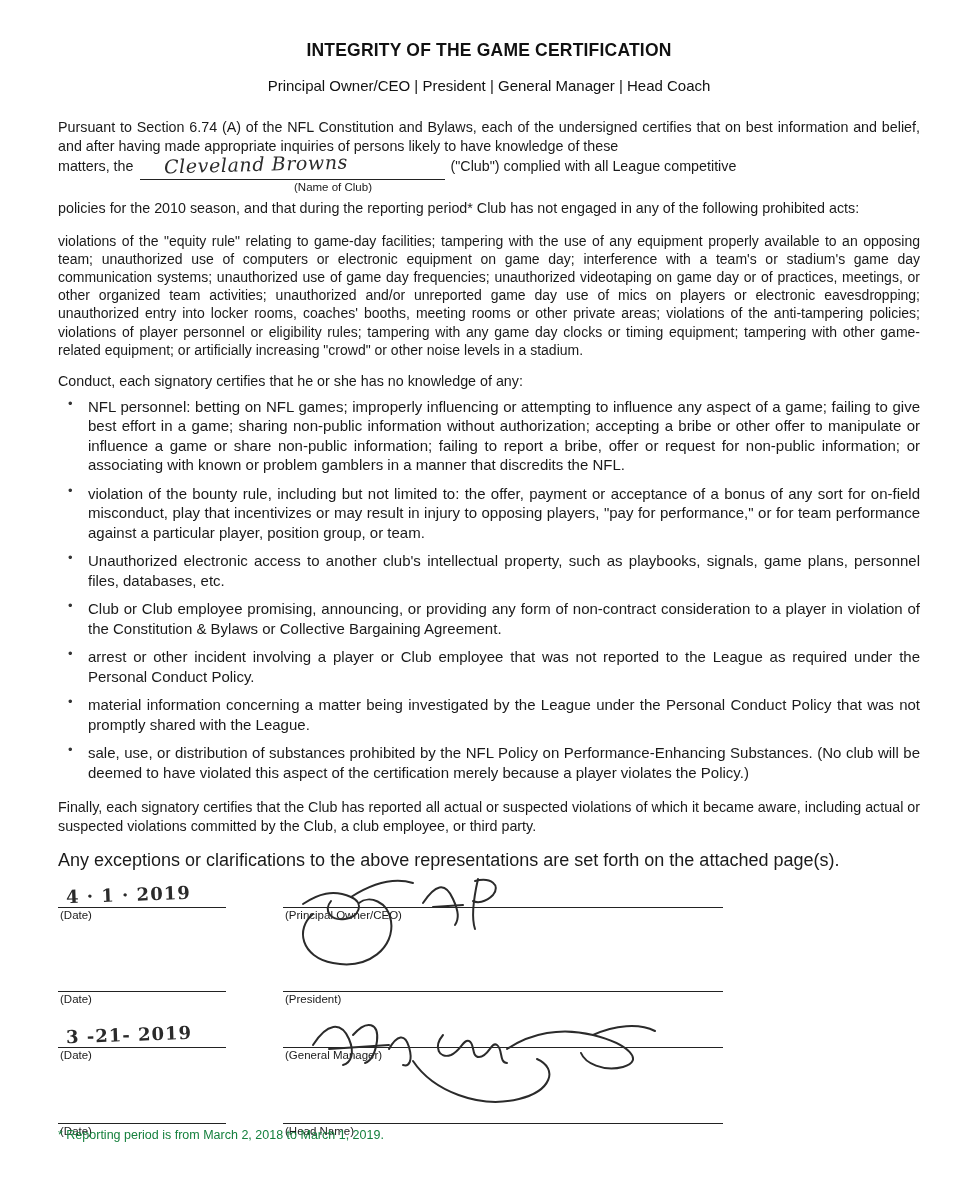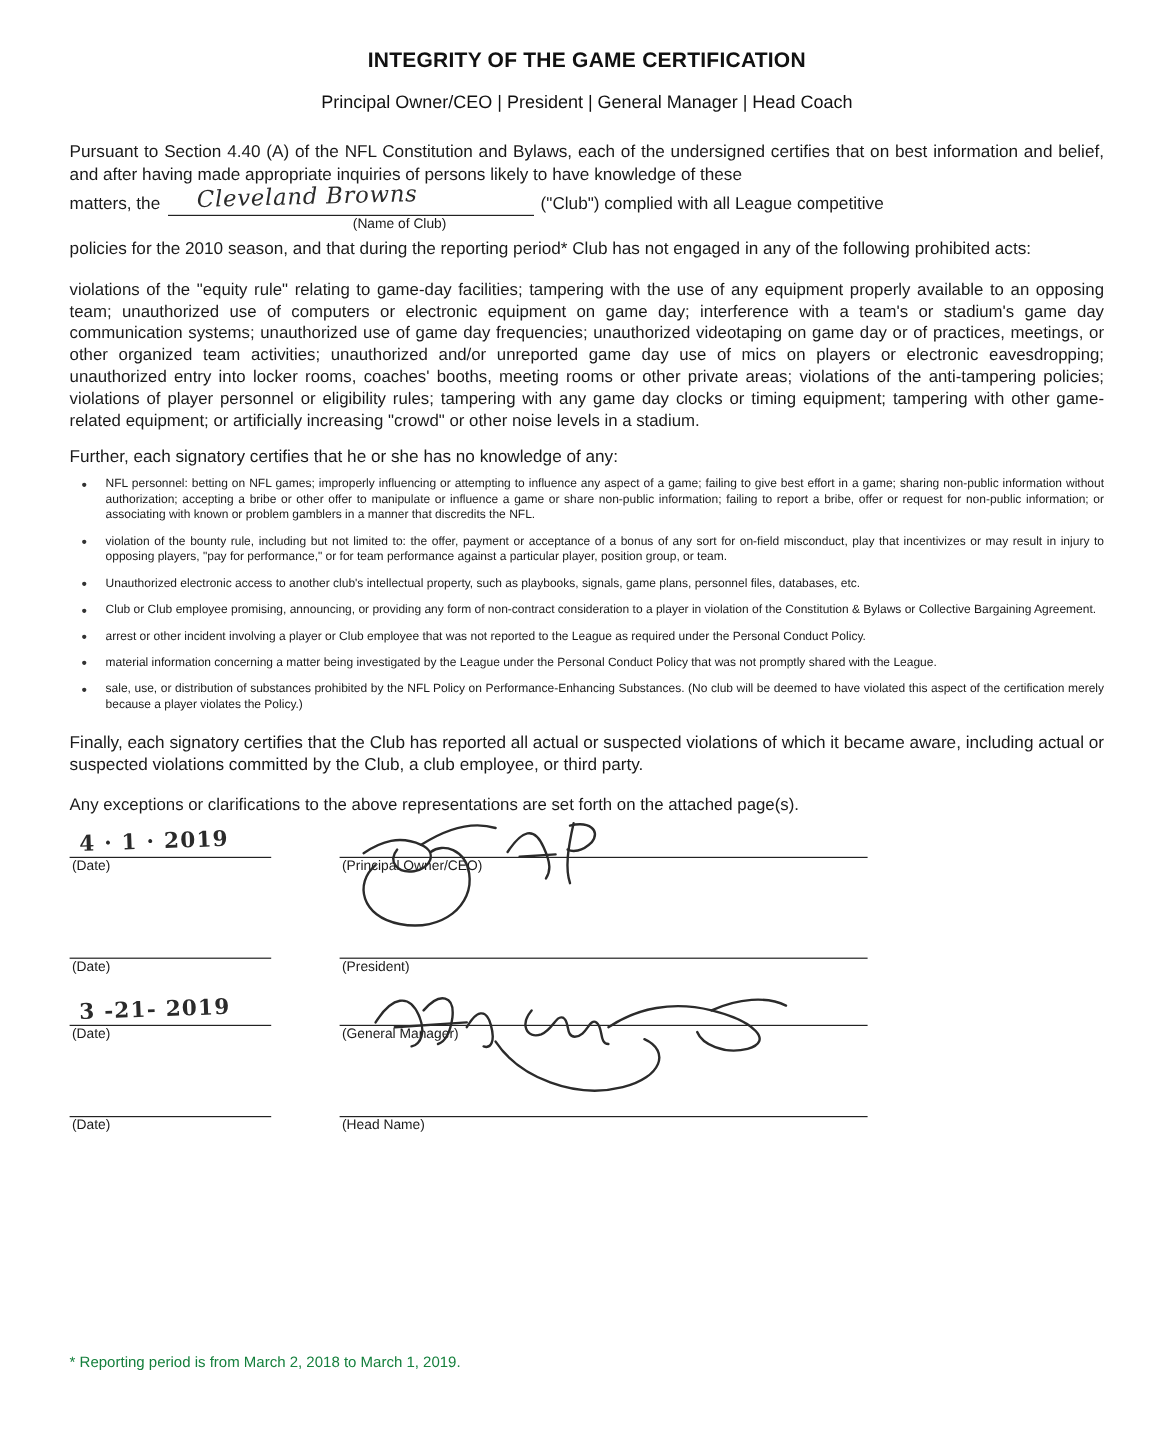--- a/index.html
+++ b/index.html
@@ -51,21 +51,20 @@
     color: #1b1b1b;
   }
   .intro-line {
     font-size: 14.3px;
     line-height: 1.32;
     text-align: justify;
     margin: 0;
   }
   .club-line {
     display: flex;
-    align-items: flex-end;
     font-size: 14.3px;
     line-height: 1.32;
     margin-top: 1px;
   }
   .club-blank {
     flex: 0 0 305px;
     border-bottom: 1.6px solid #222;
     position: relative;
     height: 22px;
     margin: 0 6px 0 6px;
@@ -98,40 +97,40 @@
   }
   ul.clauses {
     list-style: none;
     margin: 0 0 0 0;
     padding: 0;
   }
   ul.clauses li {
     position: relative;
     padding-left: 30px;
     margin-bottom: 9px;
-    font-size: 10px;
+    font-size: 15px;
     line-height: 1.3;
     text-align: justify;
   }
   ul.clauses li::before {
     content: "\2022";
     position: absolute;
     left: 10px;
     top: -1px;
     font-size: 13px;
     color: #333;
   }
   .finally {
     font-size: 14.3px;
     line-height: 1.32;
     text-align: justify;
     margin: 16px 0 14px 0;
   }
   .exceptions {
-    font-size: 14px;
+    font-size: 18px;
     margin: 0 0 6px 0;
   }
   
   .sigblock {
     position: relative;
     margin-top: 10px;
     height: 230px;
   }
   .sigrow {
     position: absolute;
@@ -193,36 +192,36 @@
 </style>
 </head>
 <body>
 
 <div class="page">
   <div class="inner">
 
     <h1 class="title">INTEGRITY OF THE GAME CERTIFICATION</h1>
     <div class="subtitle">Principal Owner/CEO | President | General Manager | Head Coach</div>
 
-    <div class="intro-line">Pursuant to Section 4.40 (A) of the NFL Constitution and Bylaws, each of the undersigned certifies that on best information and belief, and after having made appropriate inquiries of persons likely to have knowledge of these</div>
+    <div class="intro-line">Pursuant to Section 6.74 (A) of the NFL Constitution and Bylaws, each of the undersigned certifies that on best information and belief, and after having made appropriate inquiries of persons likely to have knowledge of these</div>
 
     <div class="club-line">
       <span>matters, the</span>
       <span class="club-blank">
         <span class="club-hand">Cleveland Browns</span>
       </span>
       <span>("Club") complied with all League competitive</span>
     </div>
     <div class="club-caption">(Name of Club)</div>
 
     <p class="body" style="margin-top:6px;">policies for the 2010 season, and that during the reporting period* Club has not engaged in any of the following prohibited acts:</p>
 
     <p class="dense">violations of the "equity rule" relating to game-day facilities; tampering with the use of any equipment properly available to an opposing team; unauthorized use of computers or electronic equipment on game day; interference with a team's or stadium's game day communication systems; unauthorized use of game day frequencies; unauthorized videotaping on game day or of practices, meetings, or other organized team activities; unauthorized and/or unreported game day use of mics on players or electronic eavesdropping; unauthorized entry into locker rooms, coaches' booths, meeting rooms or other private areas; violations of the anti-tampering policies; violations of player personnel or eligibility rules; tampering with any game day clocks or timing equipment; tampering with other game-related equipment; or artificially increasing "crowd" or other noise levels in a stadium.</p>
 
-    <div class="further">Further, each signatory certifies that he or she has no knowledge of any:</div>
+    <div class="further">Conduct, each signatory certifies that he or she has no knowledge of any:</div>
 
     <ul class="clauses">
       <li>NFL personnel: betting on NFL games; improperly influencing or attempting to influence any aspect of a game; failing to give best effort in a game; sharing non-public information without authorization; accepting a bribe or other offer to manipulate or influence a game or share non-public information; failing to report a bribe, offer or request for non-public information; or associating with known or problem gamblers in a manner that discredits the NFL.</li>
       <li>violation of the bounty rule, including but not limited to: the offer, payment or acceptance of a bonus of any sort for on-field misconduct, play that incentivizes or may result in injury to opposing players, "pay for performance," or for team performance against a particular player, position group, or team.</li>
       <li>Unauthorized electronic access to another club's intellectual property, such as playbooks, signals, game plans, personnel files, databases, etc.</li>
       <li>Club or Club employee promising, announcing, or providing any form of non-contract consideration to a player in violation of the Constitution &amp; Bylaws or Collective Bargaining Agreement.</li>
       <li>arrest or other incident involving a player or Club employee that was not reported to the League as required under the Personal Conduct Policy.</li>
       <li>material information concerning a matter being investigated by the League under the Personal Conduct Policy that was not promptly shared with the League.</li>
       <li>sale, use, or distribution of substances prohibited by the NFL Policy on Performance-Enhancing Substances. (No club will be deemed to have violated this aspect of the certification merely because a player violates the Policy.)</li>
     </ul>

